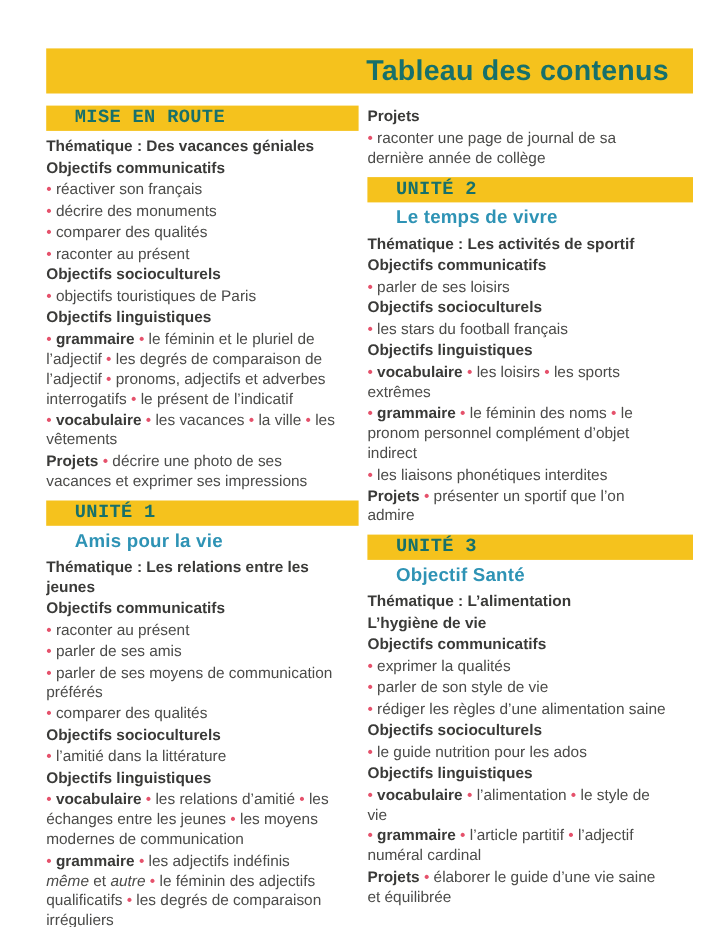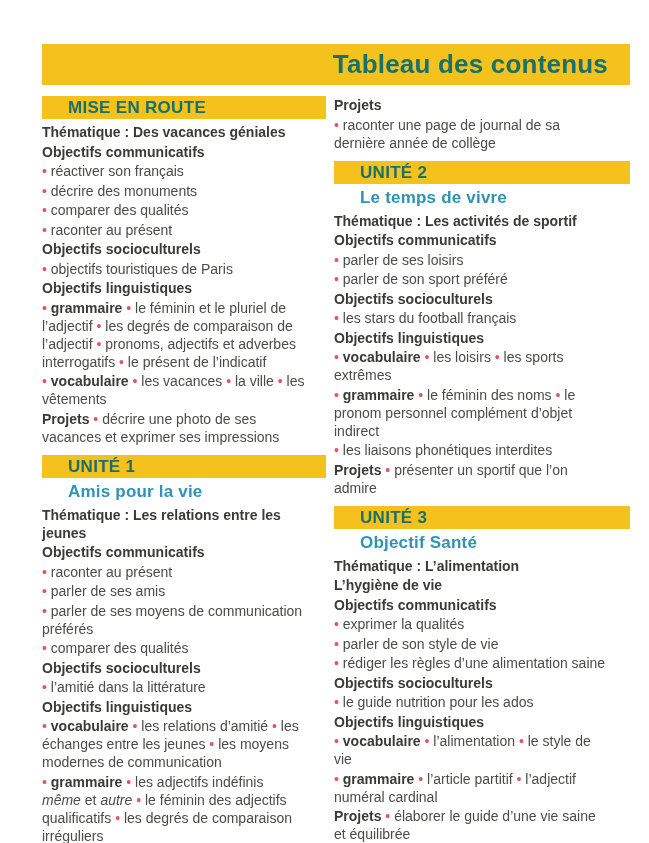--- a/index.html
+++ b/index.html
@@ -27,21 +27,21 @@
   .columns{
     position:absolute;left:42px;top:96px;width:588px;
     display:flex;gap:8px;
   }
   .col-left{width:284px;}
   .col-right{width:296px;}
   .banner{
     background:var(--yellow);color:var(--teal);
     font-weight:bold;font-size:17px;letter-spacing:0.3px;
     height:23px;line-height:23px;padding-left:26px;
-    margin:9px 0 4px 0;box-sizing:border-box;
+    margin:9px 0 4px 0;box-sizing:border-box;font-family:Liberation Mono, monospace;
   }
   .col-left .banner:first-child{margin-top:0;}
   .subtitle{
     color:var(--blue);font-weight:bold;font-size:17px;
     padding-left:26px;margin:0 0 4px 0;letter-spacing:0.2px;
   }
   p.line{
     margin:0 0 1.5px 0;font-size:14px;line-height:18px;
     color:var(--text);white-space:pre-wrap;
   }
@@ -99,21 +99,20 @@
       </div>
     <div class="col-right" id="col-1">
         <p class="line"><span class="b">Projets</span></p>
         <p class="line"><span class="dot">•</span><span> raconter une page de journal de sa
 dernière année de collège</span></p>
         <div class="banner">UNITÉ 2</div>
         <div class="subtitle">Le temps de vivre</div>
         <p class="line"><span class="b">Thématique : Les activités de sportif</span></p>
         <p class="line"><span class="b">Objectifs communicatifs</span></p>
         <p class="line"><span class="dot">•</span><span> parler de ses loisirs</span></p>
-        <p class="line"><span class="dot">•</span><span> parler de son sport préféré</span></p>
         <p class="line"><span class="b">Objectifs socioculturels</span></p>
         <p class="line"><span class="dot">•</span><span> les stars du football français</span></p>
         <p class="line"><span class="b">Objectifs linguistiques</span></p>
         <p class="line"><span class="dot">•</span><span> </span><span class="b">vocabulaire</span><span> </span><span class="dot">•</span><span> les loisirs </span><span class="dot">•</span><span> les sports
 extrêmes</span></p>
         <p class="line"><span class="dot">•</span><span> </span><span class="b">grammaire</span><span> </span><span class="dot">•</span><span> le féminin des noms </span><span class="dot">•</span><span> le
 pronom personnel complément d’objet
 indirect</span></p>
         <p class="line"><span class="dot">•</span><span> les liaisons phonétiques interdites</span></p>
         <p class="line"><span class="b">Projets</span><span> </span><span class="dot">•</span><span> présenter un sportif que l’on

